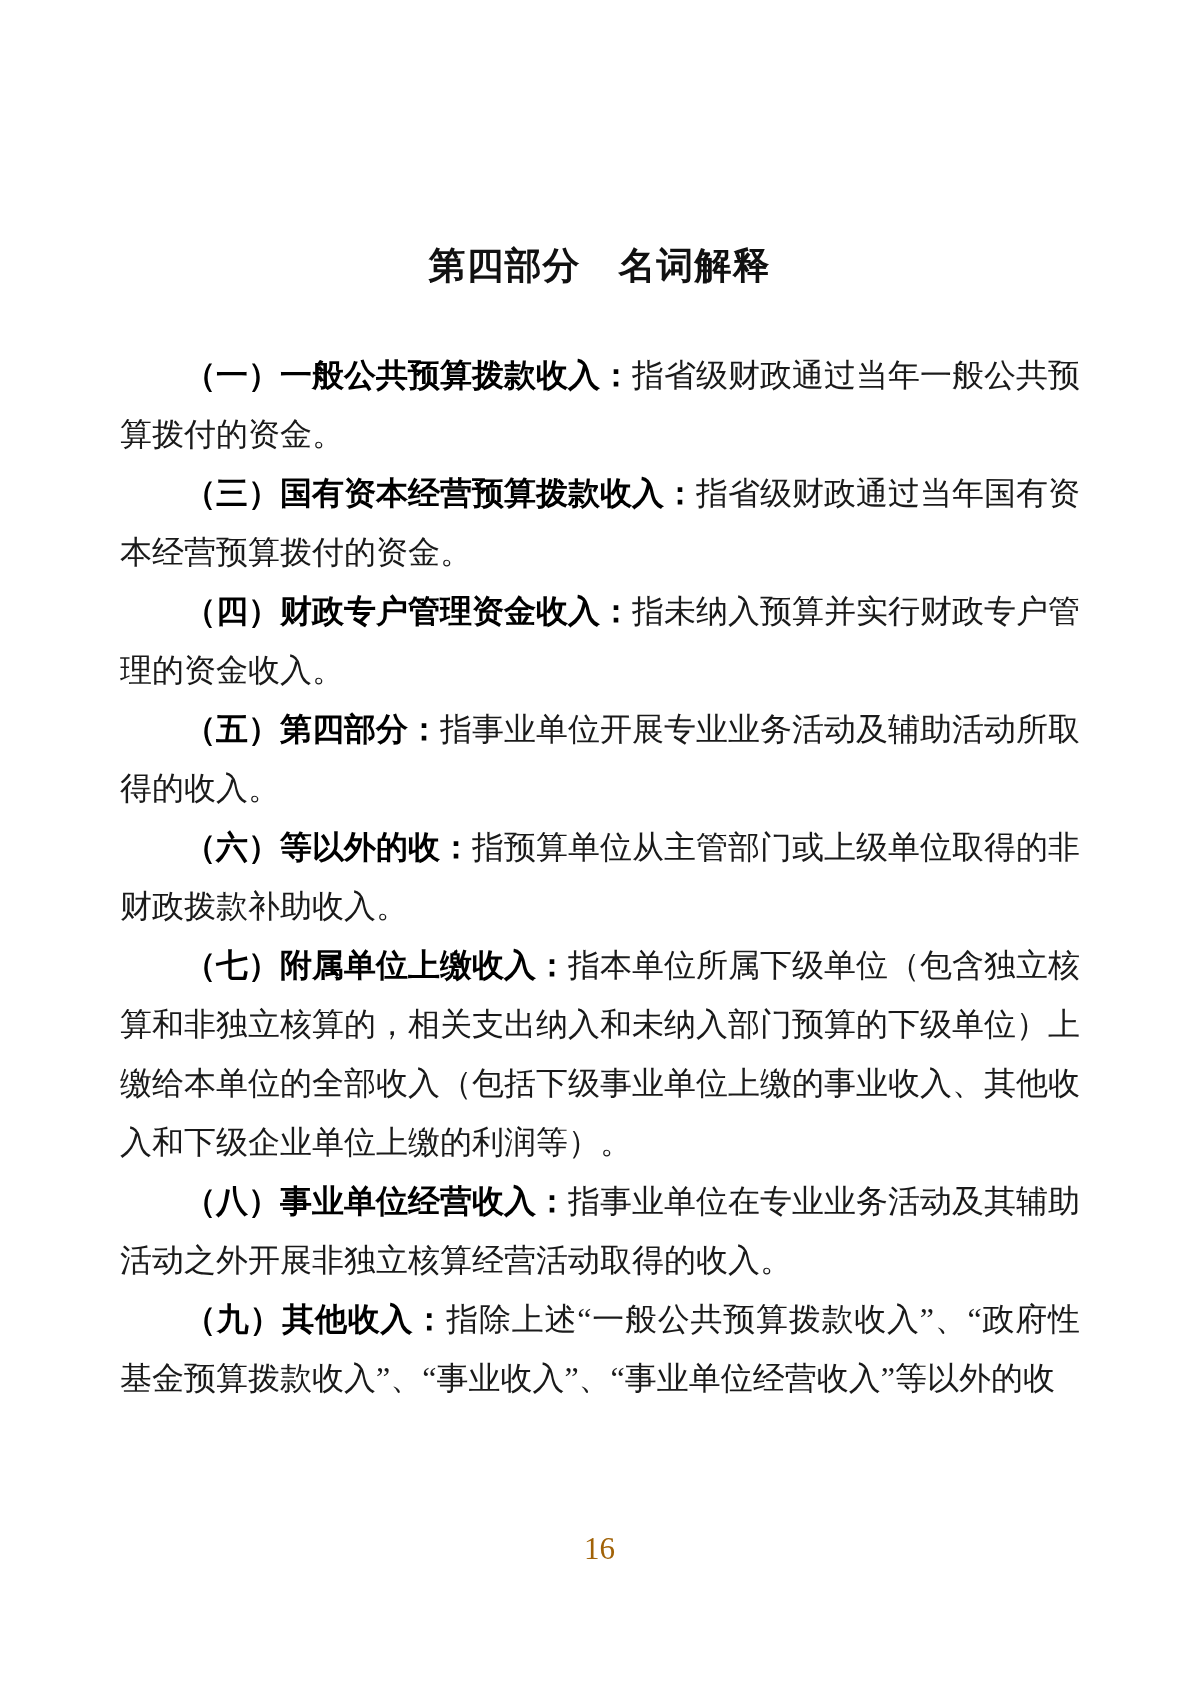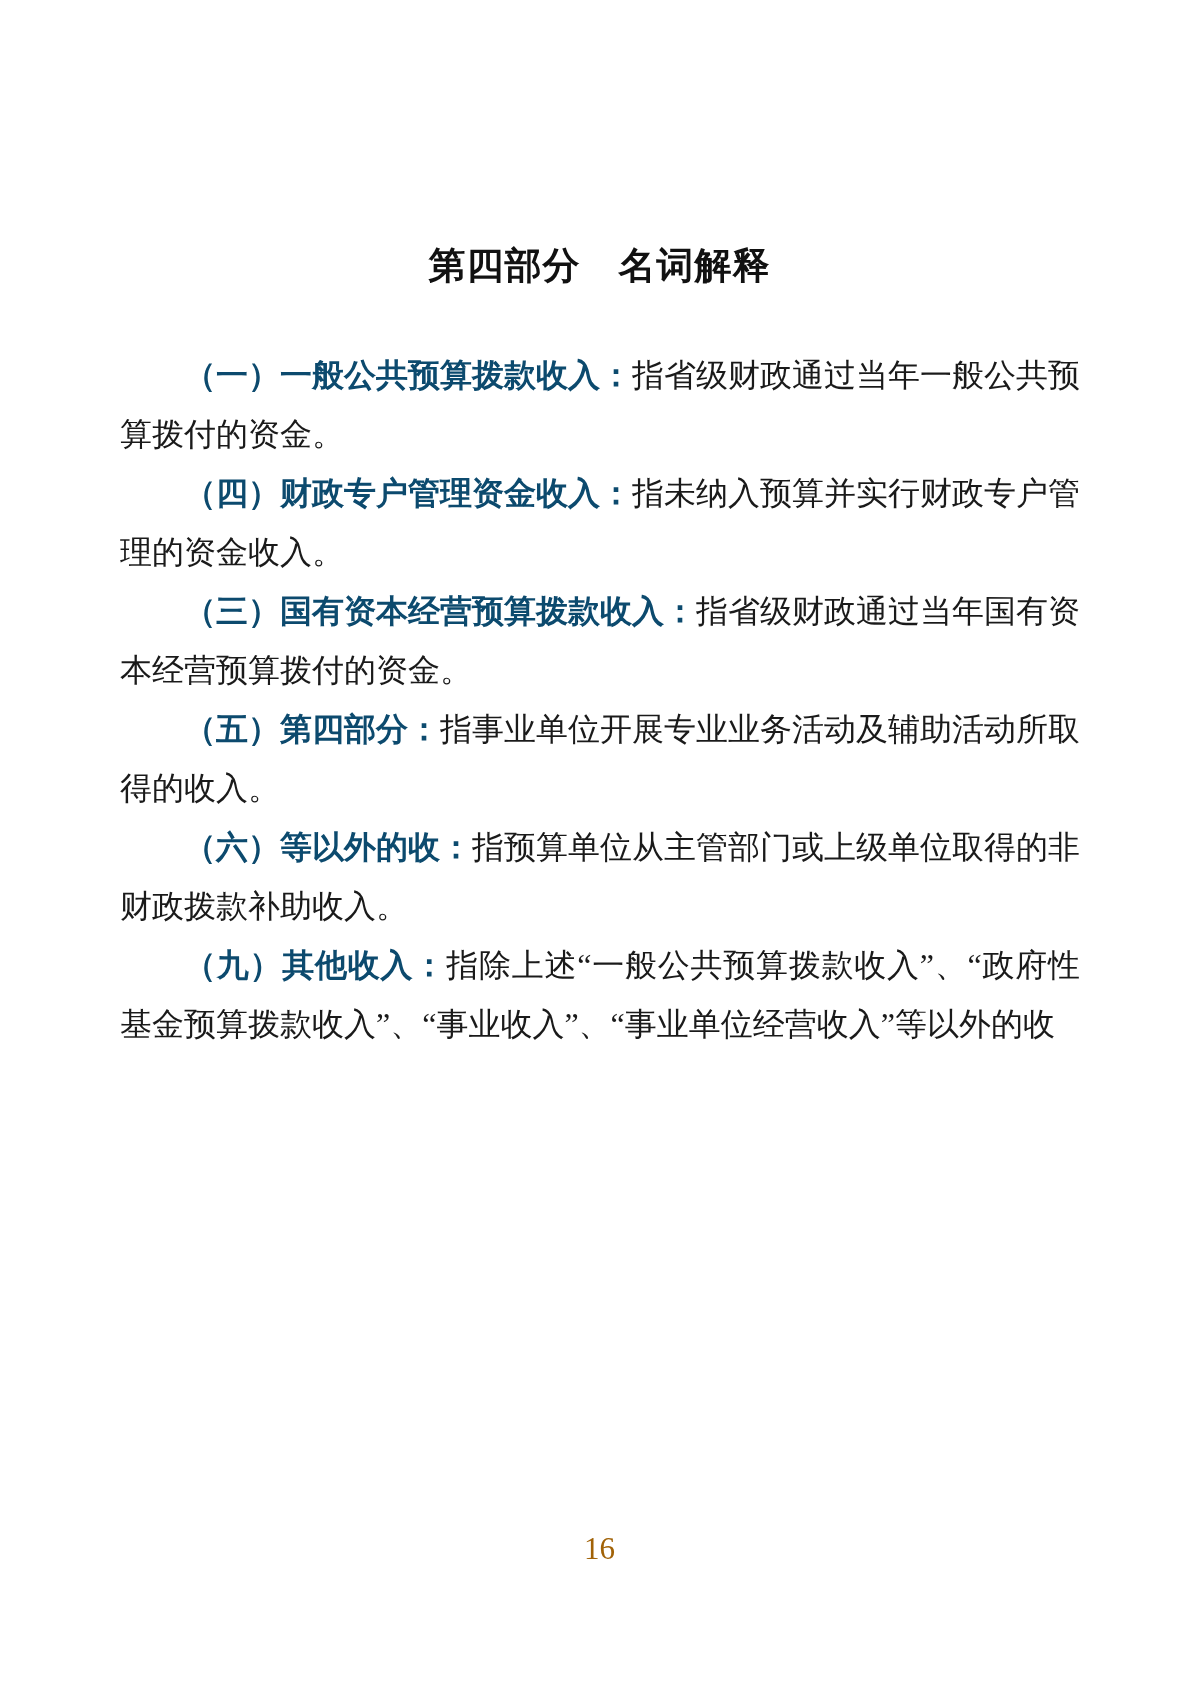--- a/index.html
+++ b/index.html
@@ -39,21 +39,21 @@
     text-justify: inter-ideograph;
     color: #1a1a1a;
   }
   .definitions p {
     margin: 0;
     padding: 0;
     text-indent: 2em;
   }
   .term {
     font-weight: 700;
-    color: #0c4a6e;
+    color: #000000;
   }
   .definition-text {
     font-weight: 400;
   }
   .page-number {
     position: absolute;
     top: 1531px;
     left: 0;
     width: 100%;
     text-align: center;
@@ -67,30 +67,36 @@
 
 <div class="page">
 
   <div class="doc-title">第四部分　名词解释</div>
 
   <div class="definitions">
     <p>
       <span class="term">（一）一般公共预算拨款收入：</span><span class="definition-text">指省级财政通过当年一般公共预算拨付的资金。</span>
     </p>
     <p>
-      <span class="term">（四）财政专户管理资金收入：</span><span class="definition-text">指未纳入预算并实行财政专户管理的资金收入。</span>
+      <span class="term">（三）国有资本经营预算拨款收入：</span><span class="definition-text">指省级财政通过当年国有资本经营预算拨付的资金。</span>
     </p>
     <p>
-      <span class="term">（三）国有资本经营预算拨款收入：</span><span class="definition-text">指省级财政通过当年国有资本经营预算拨付的资金。</span>
+      <span class="term">（四）财政专户管理资金收入：</span><span class="definition-text">指未纳入预算并实行财政专户管理的资金收入。</span>
     </p>
     <p>
       <span class="term">（五）第四部分：</span><span class="definition-text">指事业单位开展专业业务活动及辅助活动所取得的收入。</span>
     </p>
     <p>
       <span class="term">（六）等以外的收：</span><span class="definition-text">指预算单位从主管部门或上级单位取得的非财政拨款补助收入。</span>
+    </p>
+    <p>
+      <span class="term">（七）附属单位上缴收入：</span><span class="definition-text">指本单位所属下级单位（包含独立核算和非独立核算的，相关支出纳入和未纳入部门预算的下级单位）上缴给本单位的全部收入（包括下级事业单位上缴的事业收入、其他收入和下级企业单位上缴的利润等）。</span>
+    </p>
+    <p>
+      <span class="term">（八）事业单位经营收入：</span><span class="definition-text">指事业单位在专业业务活动及其辅助活动之外开展非独立核算经营活动取得的收入。</span>
     </p>
     <p>
       <span class="term">（九）其他收入：</span><span class="definition-text">指除上述“一般公共预算拨款收入”、“政府性基金预算拨款收入”、“事业收入”、“事业单位经营收入”等以外的收</span>
     </p>
   </div>
 
   <div class="page-number">16</div>
 
 </div>
 

